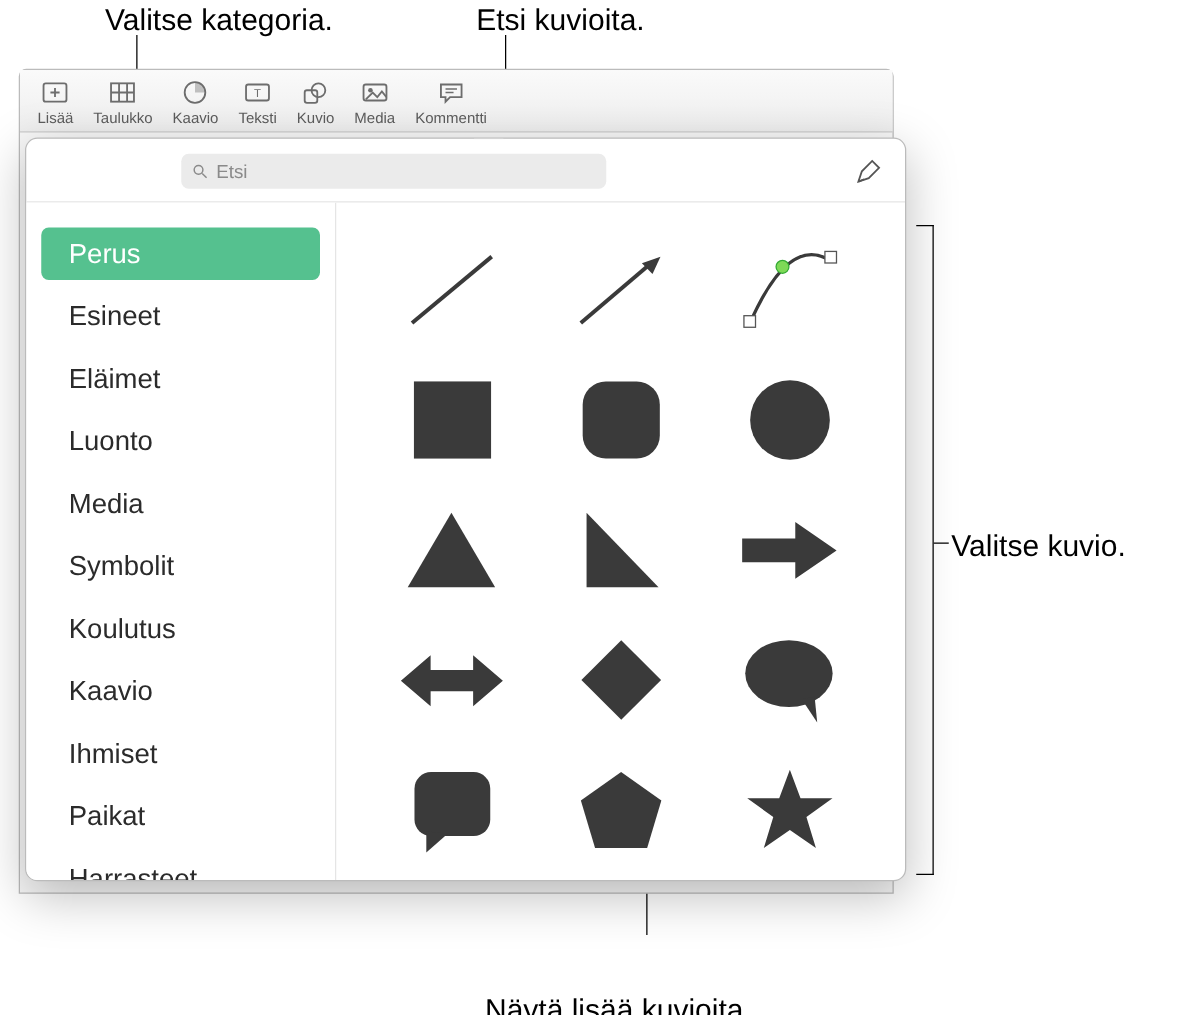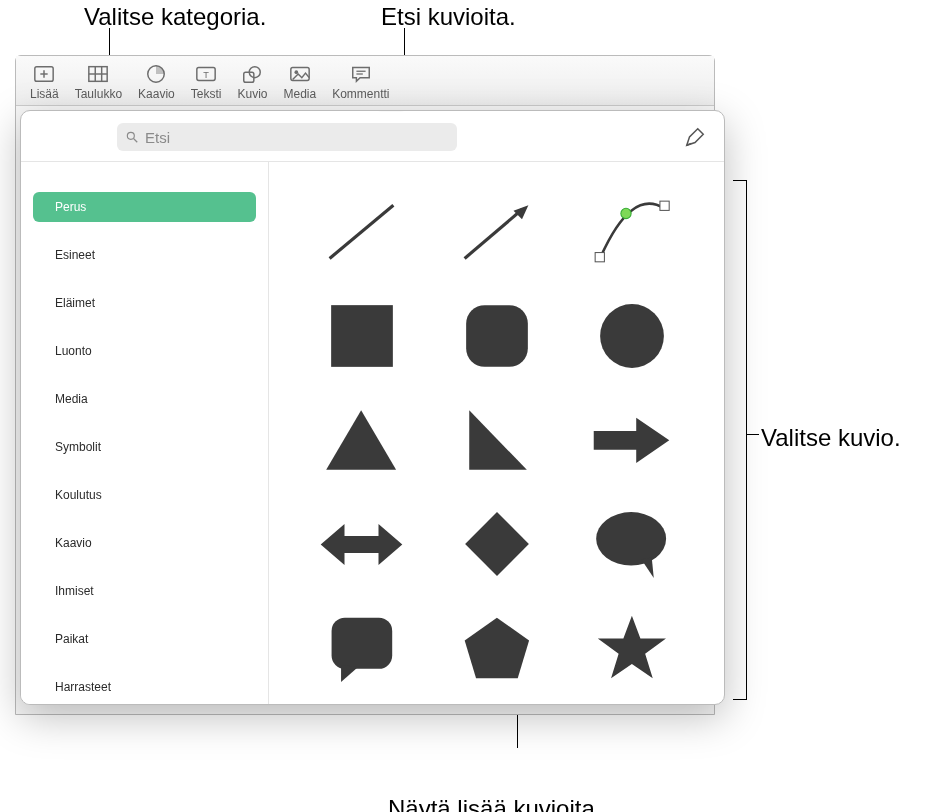--- a/index.html
+++ b/index.html
@@ -99,21 +99,21 @@
     border-bottom: 12px solid #fff;
     filter: drop-shadow(0 -1px 1px rgba(0,0,0,0.25));
   }
   .search-row {
     display: flex;
     align-items: center;
     padding: 12px 16px 10px 16px;
   }
   .search-box {
     flex: 0 0 auto;
-    margin-left: 80px;
+    margin-left: 108px;
     width: 340px;
     height: 28px;
     background: #ebebeb;
     border-radius: 6px;
     display: flex;
     align-items: center;
     padding: 0 8px;
     font-size: 15px;
     color: #8a8a8a;
   }
@@ -131,23 +131,23 @@
     border-top: 1px solid #e5e5e5;
   }
   .sidebar {
     width: 248px;
     border-right: 1px solid #e5e5e5;
     padding: 12px 0;
     overflow: hidden;
     background: #fff;
   }
   .side-item {
-    font-size: 12px;
+    font-size: 22px;
     padding: 8px 12px 8px 22px;
-    margin: 18px 12px;
+    margin: 8px 12px;
     color: #2b2b2b;
     border-radius: 6px;
     cursor: default;
   }
   .side-item.selected {
     background: #55c18f;
     color: #fff;
     font-weight: 500;
   }
   .shapes-grid {

